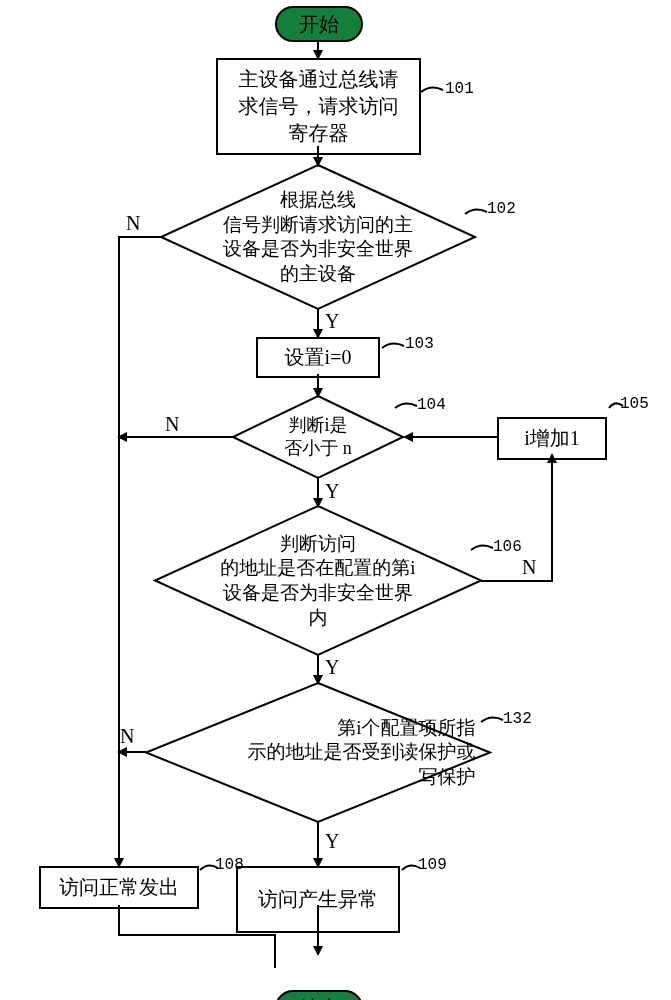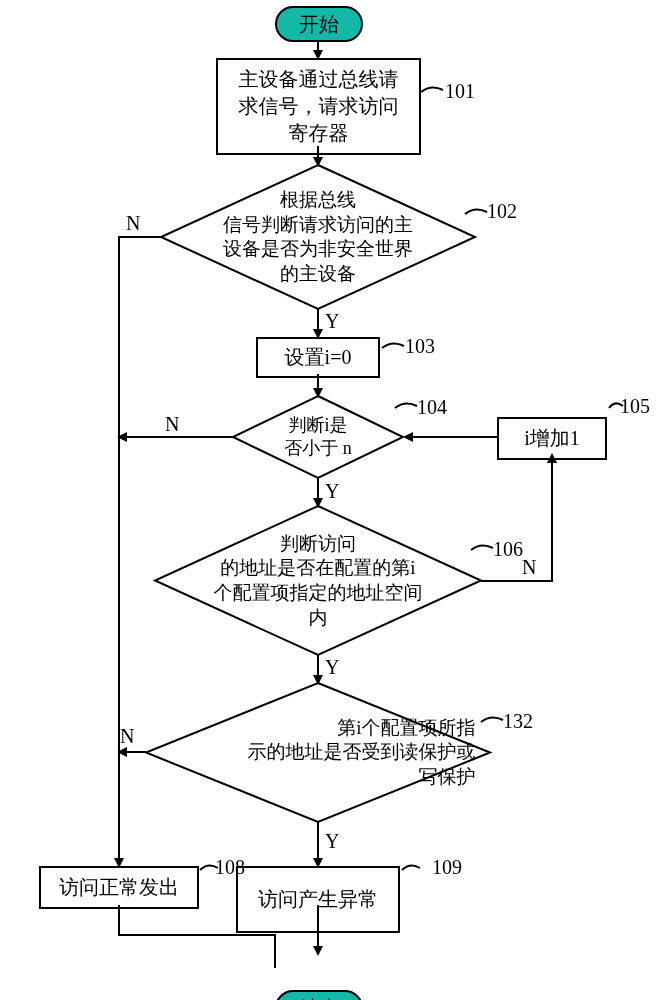--- a/index.html
+++ b/index.html
@@ -13,21 +13,21 @@
   }
   .canvas {
     position: relative;
     width: 671px;
     height: 1000px;
   }
   .terminator {
     position: absolute;
     border: 2px solid #000;
     border-radius: 999px;
-    background: #14b8a6;
+    background: #15803d;
     text-align: left;
     line-height: 1.2;
     padding: 4px 22px;
     font-size: 20px;
   }
   .process {
     position: absolute;
     border: 2px solid #000;
     background: #fff;
     text-align: center;
@@ -47,22 +47,22 @@
   .diamond-text {
     position: absolute;
     top: 50%; left: 50%;
     transform: translate(-50%,-50%);
     width: 90%;
     line-height: 1.3;
     font-size: 19px;
   }
   .label-num {
     position: absolute;
-    font-size: 20px;
-    font-family: Liberation Serif, serif;
+    font-size: 16px;
+    font-family: Liberation Mono, monospace;
   }
   .edge-label {
     position: absolute;
     font-size: 20px;
   }
   svg.arrows {
     position: absolute;
     top: 0; left: 0;
     width: 671px;
     height: 1000px;
@@ -109,21 +109,21 @@
   <div class="process" style="left:497px; top:417px; width:110px; ">
     <span>i增加1</span>
   </div>
 
   <div class="diamond-wrap" style="left:152px; top:503px; width:332px; height:155px;">
     <svg viewBox="0 0 332 155" preserveAspectRatio="none">
         <polygon points="166,3 329,77.5 166,152 3,77.5" fill="#fff" stroke="#000" stroke-width="2"></polygon>
       </svg>
     <div class="diamond-text" style="white-space:pre-line;">判断访问
 的地址是否在配置的第i
-个配置项指定的地址空间
+设备是否为非安全世界
 内</div>
   </div>
 
   <div class="diamond-wrap" style="left:143px; top:680px; width:350px; height:145px;">
     <svg viewBox="0 0 350 145" preserveAspectRatio="none">
         <polygon points="175,3 347,72.5 175,142 3,72.5" fill="#fff" stroke="#000" stroke-width="2"></polygon>
       </svg>
     <div class="diamond-text" style="white-space:pre-line;text-align:right;">第i个配置项所指
 示的地址是否受到读保护或
 写保护</div>
@@ -138,21 +138,21 @@
   </div>
 
   <div class="label-num" style="left:445px; top:80px;">101</div>
   <div class="label-num" style="left:487px; top:200px;">102</div>
   <div class="label-num" style="left:405px; top:335px;">103</div>
   <div class="label-num" style="left:417px; top:396px;">104</div>
   <div class="label-num" style="left:620px; top:395px;">105</div>
   <div class="label-num" style="left:493px; top:538px;">106</div>
   <div class="label-num" style="left:503px; top:710px;">132</div>
   <div class="label-num" style="left:215px; top:856px;">108</div>
-  <div class="label-num" style="left:432px; top:856px;">109</div>
+  <div class="label-num" style="left:418px; top:856px;">109</div>
 
   <div class="edge-label" style="left:126px; top:212px;">N</div>
   <div class="edge-label" style="left:325px; top:310px;">Y</div>
 
   <div class="edge-label" style="left:165px; top:413px;">N</div>
   <div class="edge-label" style="left:325px; top:480px;">Y</div>
 
   <div class="edge-label" style="left:522px; top:556px;">N</div>
   <div class="edge-label" style="left:325px; top:656px;">Y</div>
 

